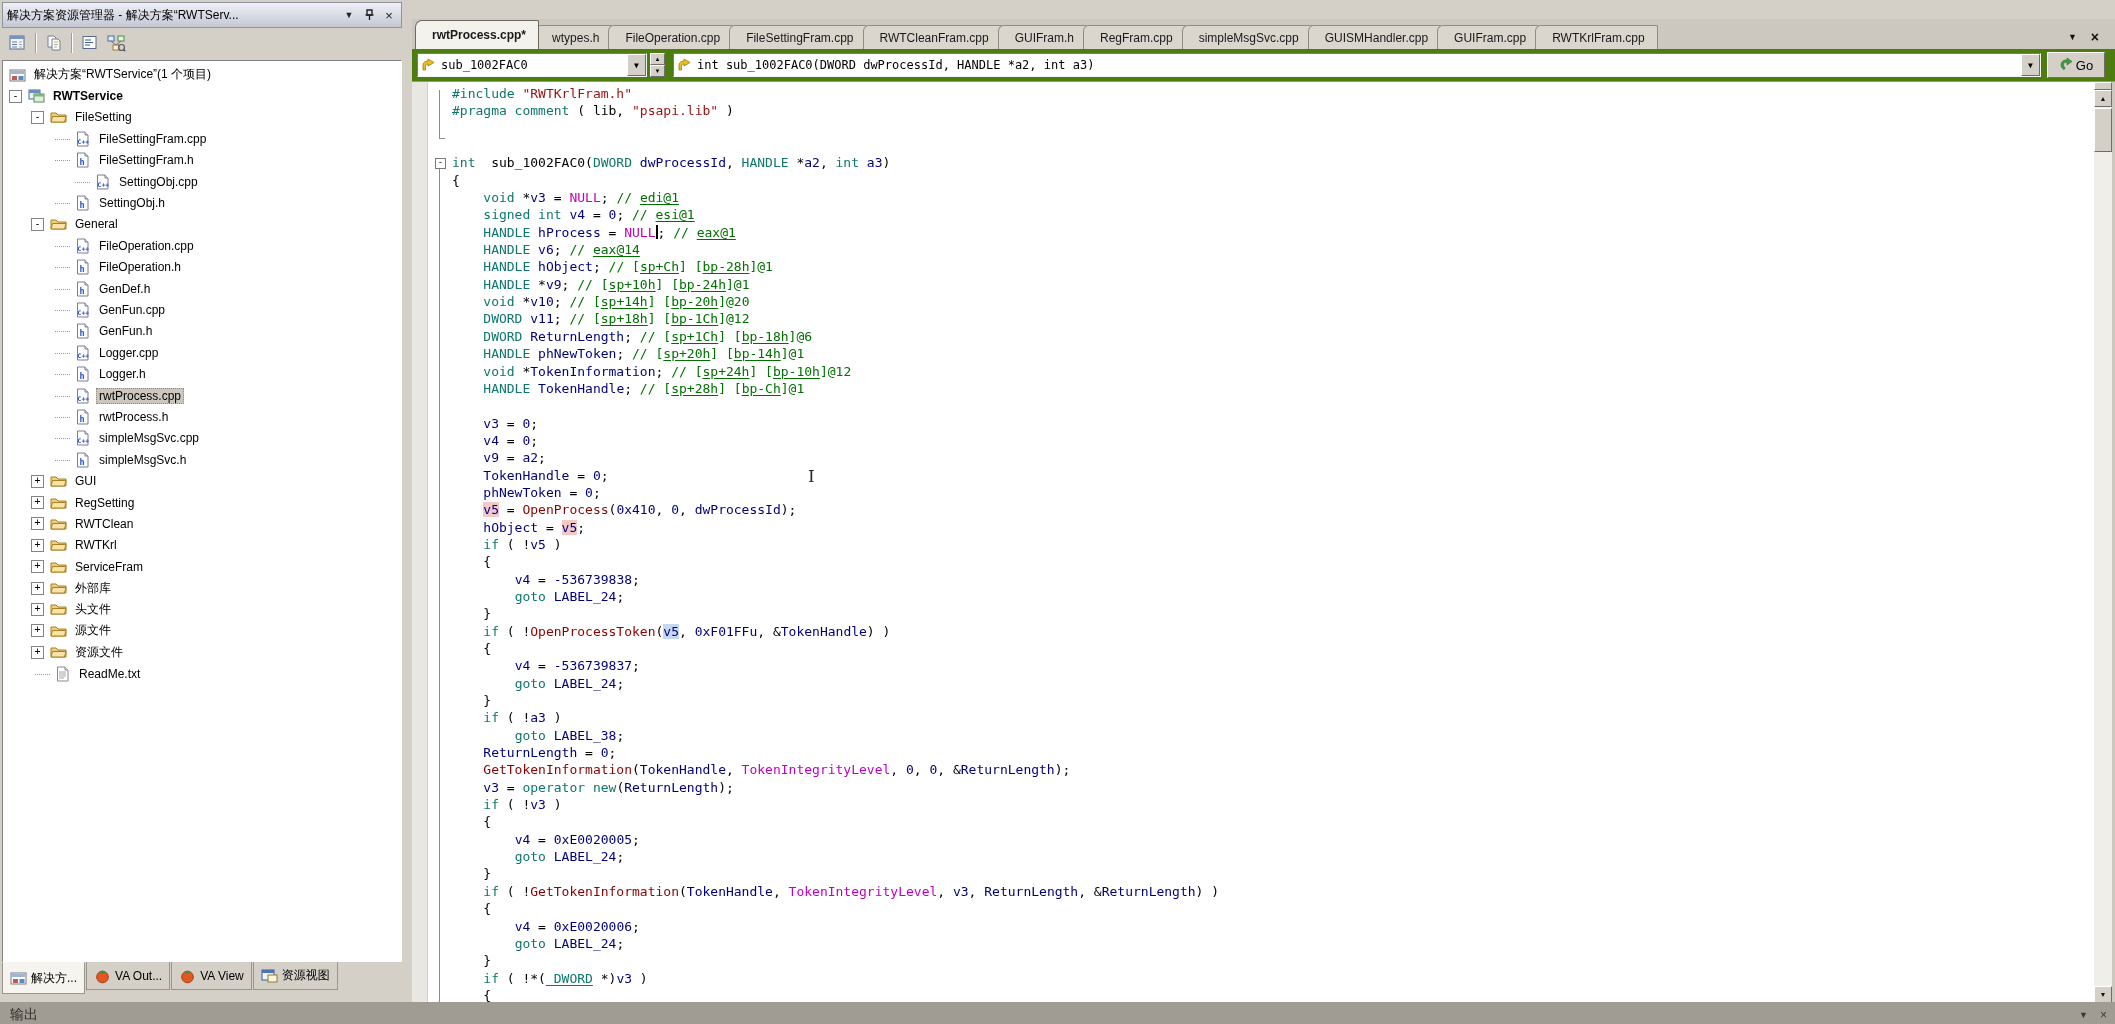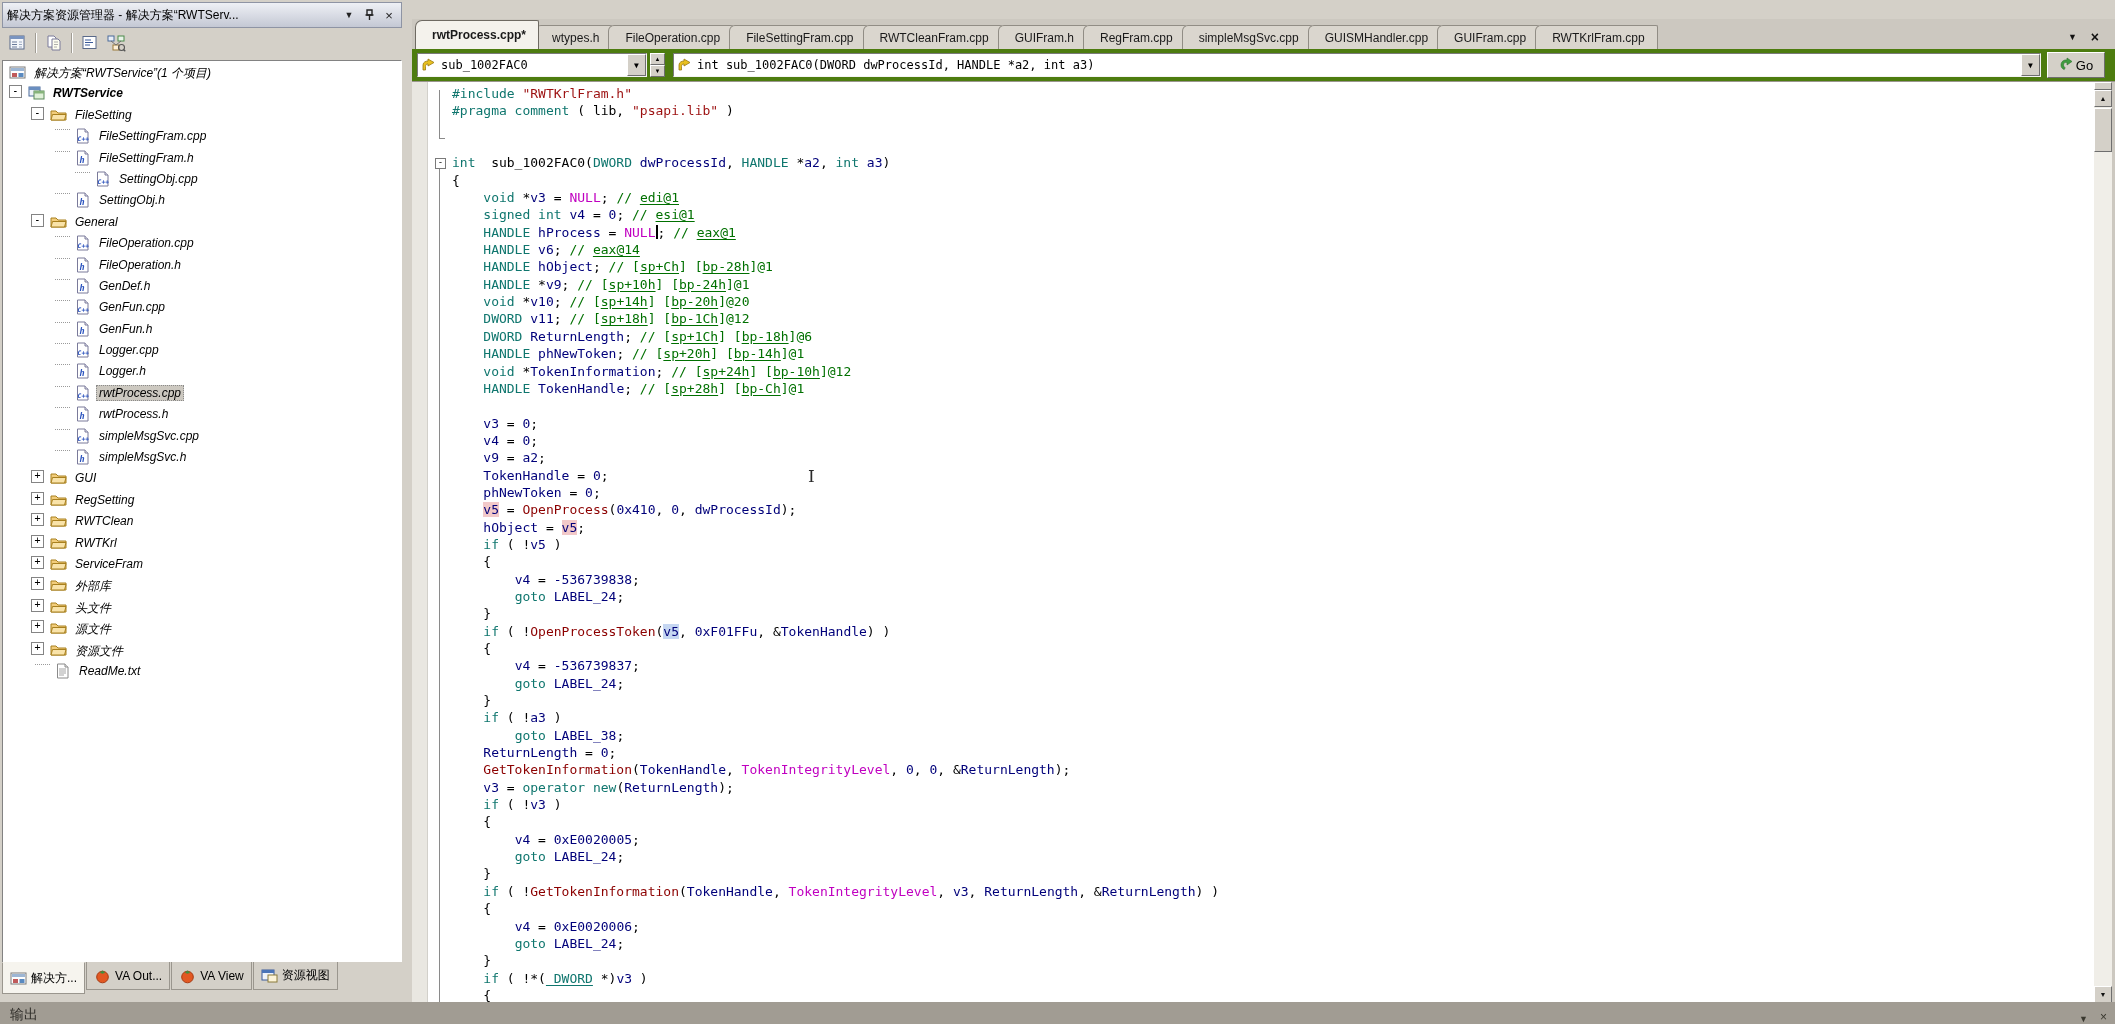--- a/index.html
+++ b/index.html
@@ -12,21 +12,21 @@
      display:flex;align-items:center;padding:0 4px;font-size:12px;white-space:nowrap;overflow:hidden;}
   .panel-title-text{flex:1;overflow:hidden;text-overflow:ellipsis;}
   .title-btns{display:flex;gap:4px;align-items:center;}
   .tbtn{width:16px;height:15px;display:flex;align-items:center;justify-content:center;
      font-size:9px;line-height:15px;color:#222;cursor:default;}
   .panel-toolbar{position:absolute;left:2px;top:28px;right:2px;height:30px;display:flex;align-items:center;gap:2px;padding-left:4px;}
   .ptb-btn{width:24px;height:24px;display:flex;align-items:center;justify-content:center;}
   .ptb-sep{width:1px;height:20px;background:#a09c94;border-right:1px solid #fff;margin:0 3px;}
   .tree{position:absolute;left:2px;top:60px;width:398px;height:902px;background:#fff;
      border:1px solid #828282;border-right-color:#fff;border-bottom-color:#fff;overflow:hidden;padding-top:3px;}
-  .trow{display:flex;align-items:flex-start;height:21.4px;white-space:nowrap;font-size:12px;font-style:italic;}
+  .trow{display:flex;align-items:center;height:21.4px;white-space:nowrap;font-size:12px;}
   .exp{width:11px;height:11px;border:1px solid #848484;background:#fff;color:#000;
      font-family:"DejaVu Sans Mono",monospace;font-size:10px;line-height:9px;text-align:center;margin-right:6px;flex:none;}
   .stub{width:15px;height:1px;border-bottom:1px dotted #9a9a9a;margin-right:4px;flex:none;}
   .ticon{width:17px;height:16px;margin-right:5px;flex:none;}
   .ticon svg{display:block}
   .tlabel{padding:1px 3px;}
   .tlabel.b{font-weight:bold;}
   .tlabel.sel{background:#ccc8c0;border:1px dotted #8a8a8a;padding:0 2px;}
   .bottom-tabs{position:absolute;left:0px;top:962px;right:0;height:40px;display:flex;align-items:flex-start;padding-left:2px;background:#d4d0c8;}
   .btab{height:27px;display:flex;align-items:center;gap:4px;padding:0 7px;font-size:12px;
@@ -86,21 +86,21 @@
   .vscroll .sbox{position:absolute;left:0;top:0;width:18px;height:8px;background:#d4d0c8;border:1px solid;border-color:#fff #6e6e6e #6e6e6e #fff;box-sizing:border-box;}
   .sbtn{position:absolute;left:0;width:18px;height:17px;background:#d4d0c8;border:1px solid;border-color:#fff #6e6e6e #6e6e6e #fff;
      box-sizing:border-box;display:flex;align-items:center;justify-content:center;font-size:7px;color:#111;}
   .vthumb{position:absolute;left:0;top:26px;width:18px;height:44px;background:#d4d0c8;border:1px solid;border-color:#fff #6e6e6e #6e6e6e #fff;box-sizing:border-box;}
   .hscroll{position:absolute;left:0;top:985px;width:1700px;height:17px;background:#f0eee8;}
   .hbtn{position:absolute;top:0;width:17px;height:17px;background:#d4d0c8;border:1px solid;border-color:#fff #6e6e6e #6e6e6e #fff;
      box-sizing:border-box;display:flex;align-items:center;justify-content:center;font-size:7px;color:#111;}
   .hthumb{position:absolute;left:17px;top:0;width:1360px;height:17px;background:#d4d0c8;border:1px solid;border-color:#fff #6e6e6e #6e6e6e #fff;box-sizing:border-box;}
   
   .output-strip{position:absolute;left:0;top:1002px;width:2115px;height:22px;background:#a19c93;overflow:hidden;
-     display:flex;align-items:flex-end;padding:4px 8px 0 10px;box-sizing:border-box;font-size:14px;color:#2e2c28;}
+     display:flex;align-items:center;padding:4px 8px 0 10px;box-sizing:border-box;font-size:14px;color:#2e2c28;}
   .output-strip .ospace{flex:1;}
   .out-ic{font-size:9px;color:#3a382f;margin-left:12px;}
 </style>
 </head>
 <body>
 
 <div class="root">
 
   <div class="left-panel">
     <div class="panel-title">

